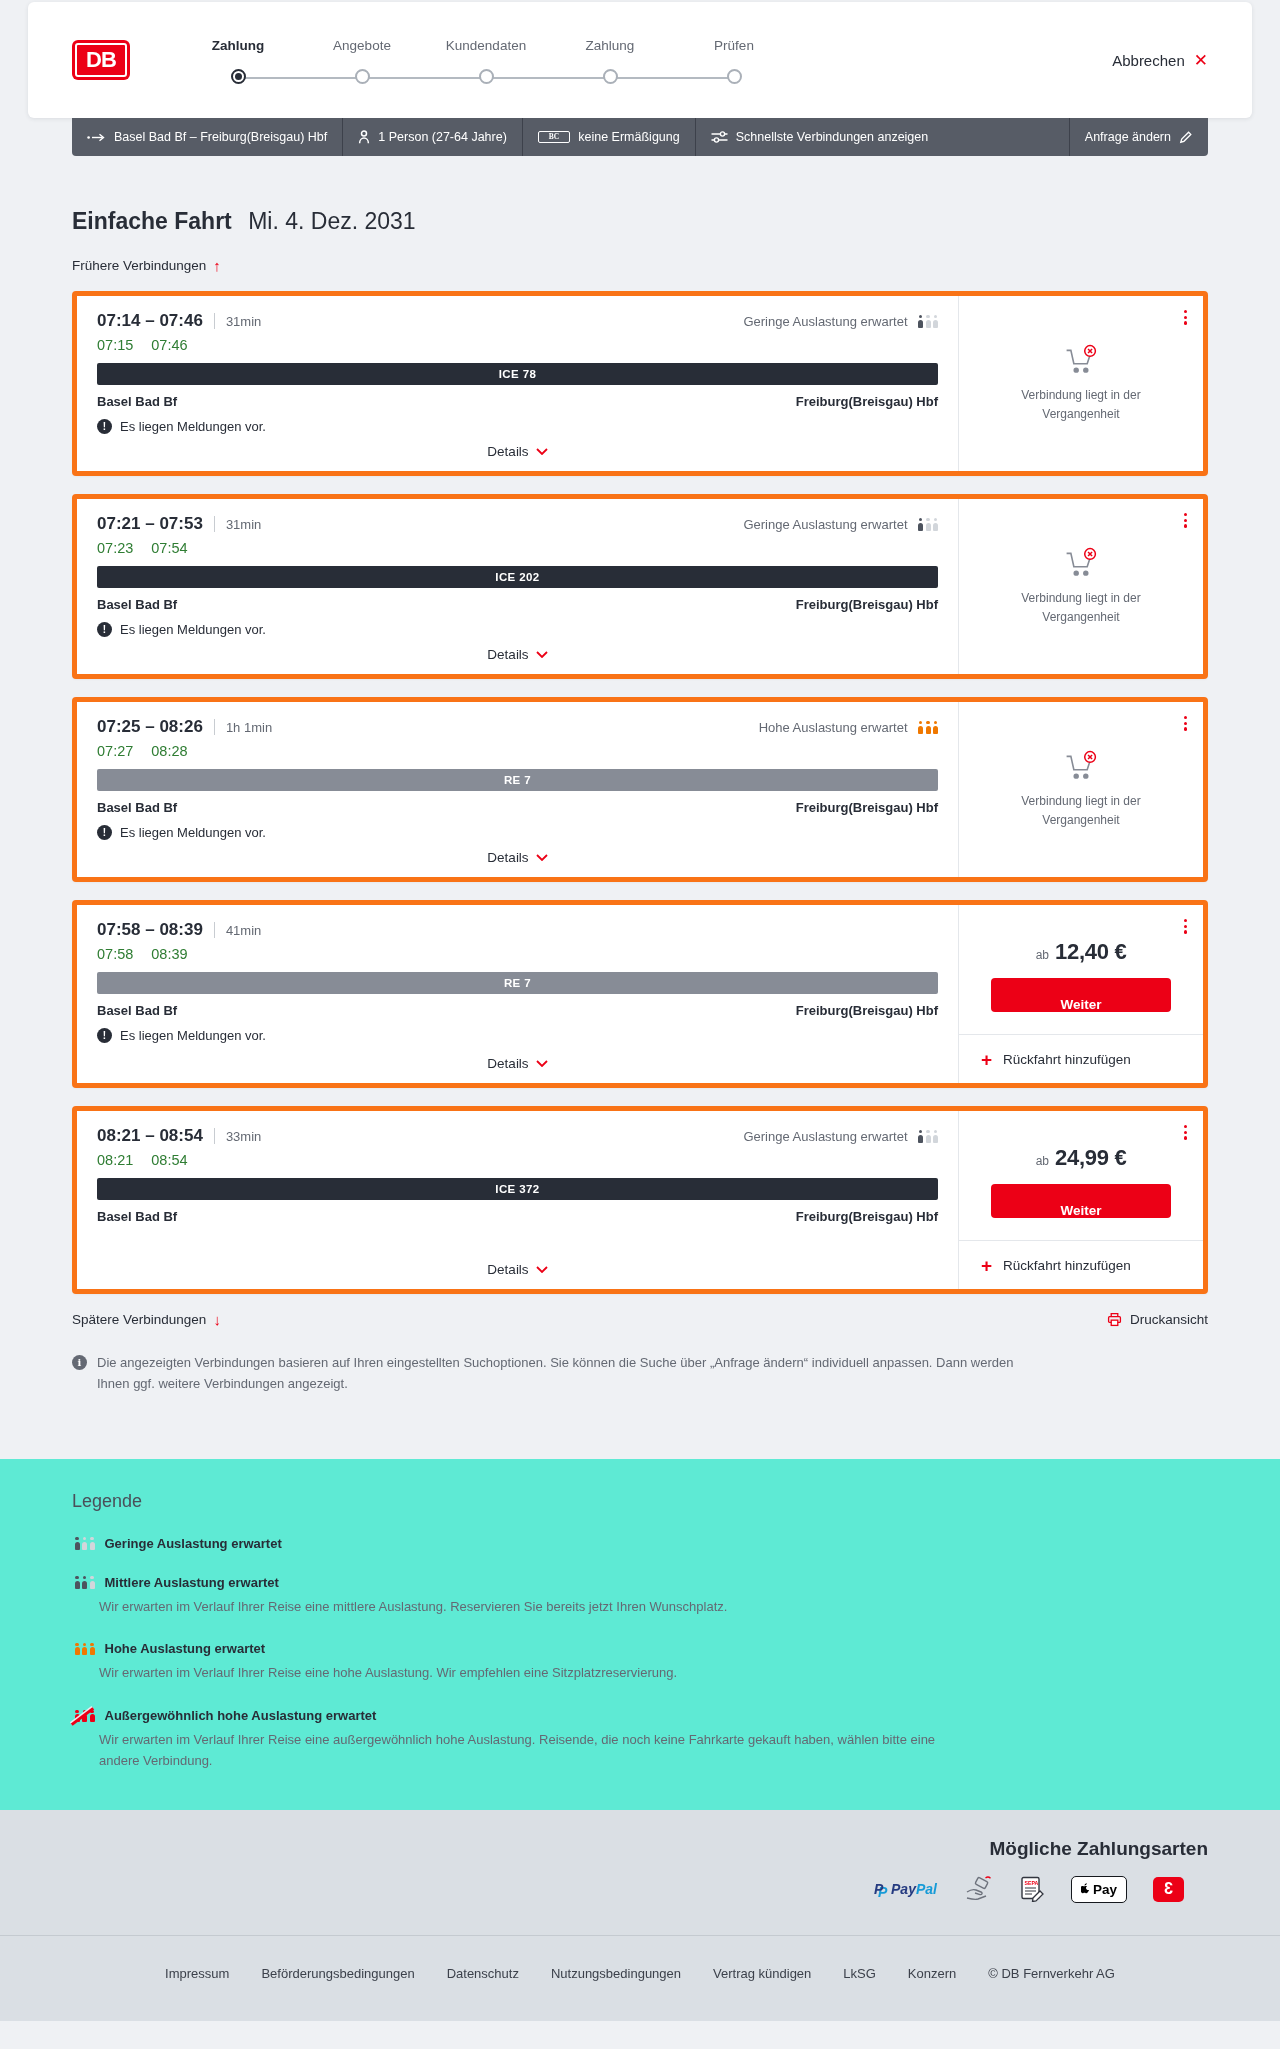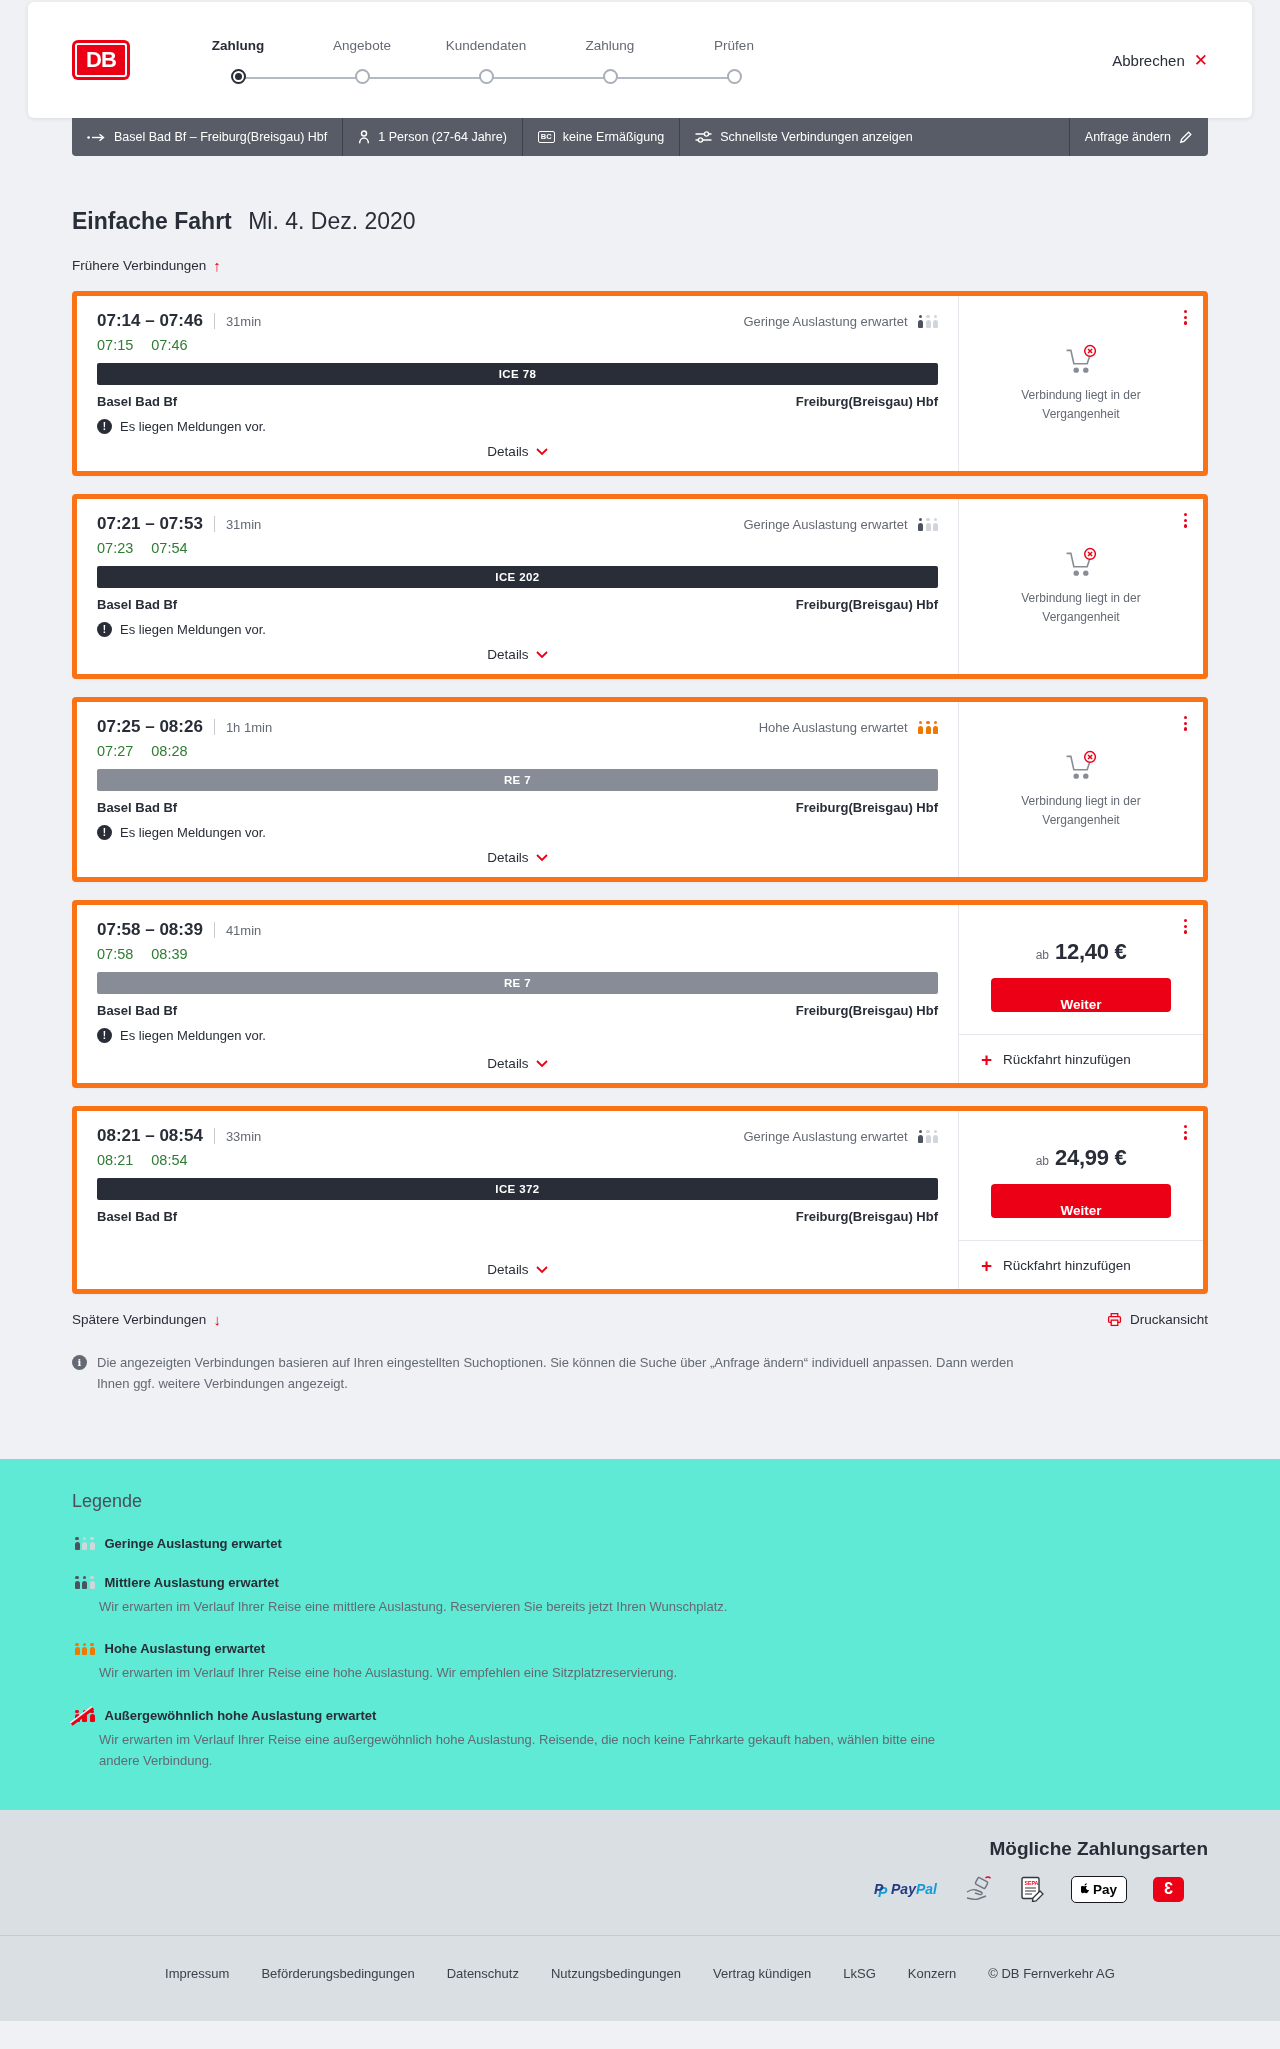--- a/index.html
+++ b/index.html
@@ -25,21 +25,21 @@
   .step.active .dot::after{content:"";position:absolute;inset:2px;border-radius:50%;background:#282d37;}
   .cancel{margin-left:auto;display:flex;align-items:flex-start;gap:9px;font-size:15px;color:#282d37;}
   .cancel .x{color:#ec0016;font-size:17px;font-weight:bold;line-height:1;}
 
   
   .journey-bar{width:1136px;margin:0 auto;background:#575c66;height:38px;border-radius:0 0 4px 4px;
                display:flex;align-items:center;color:#fff;font-size:12.5px;box-sizing:border-box;}
   .jb-item{display:flex;align-items:center;gap:8px;padding:0 15px;height:38px;white-space:nowrap;}
   .jb-sep{width:1px;height:38px;background:rgba(30,34,42,.45);flex:0 0 auto;}
   .jb-edit{margin-left:auto;}
-  .bc-badge{border:1.2px solid #fff;border-radius:2px;font-size:7.5px;font-weight:bold;padding:1px 2px;line-height:1;}
+  .bc-badge{border:1.2px solid #fff;border-radius:2px;font-size:7.5px;font-weight:bold;padding:1px 10px;line-height:1;font-family:Liberation Serif, serif;}
 
   
   .container{width:1136px;margin:0 auto;}
   .results{padding-bottom:64px;}
   h1.page-title{margin:50px 0 0;font-size:23px;line-height:30px;font-weight:normal;}
   h1.page-title .t1{font-weight:bold;}
   h1.page-title .t2{margin-left:10px;}
   .link-row{margin-top:22px;display:flex;align-items:center;gap:7px;font-size:13.5px;color:#282d37;}
   .arrow{color:#ec0016;font-size:15px;font-weight:bold;line-height:1;}
 
@@ -200,21 +200,21 @@
       <span>Anfrage ändern</span>
       <svg width="14" height="14" viewBox="0 0 14 14">
           <path d="M1.8 12.2l.9-3.1L9.6 2.2l2.2 2.2-6.9 6.9-3.1.9z" fill="none" stroke="#fff" stroke-width="1.3"></path>
         </svg>
     </button>
   </div>
 
   <main class="container results">
     <h1 class="page-title">
       <span class="t1">Einfache Fahrt</span>
-      <span class="t2">Mi. 4. Dez. 2020</span>
+      <span class="t2">Mi. 4. Dez. 2031</span>
     </h1>
 
     <button class="link-row">
       <span>Frühere Verbindungen</span>
       <span class="arrow">↑</span>
     </button>
 
     <article class="card">
       <div class="card-main">
         <div class="card-head">

